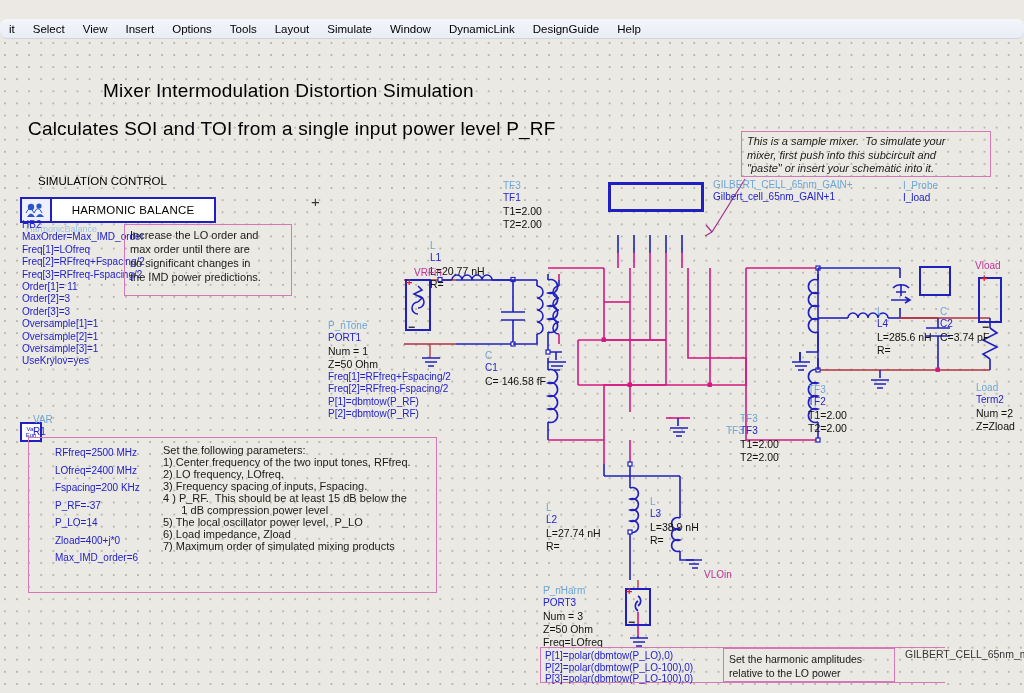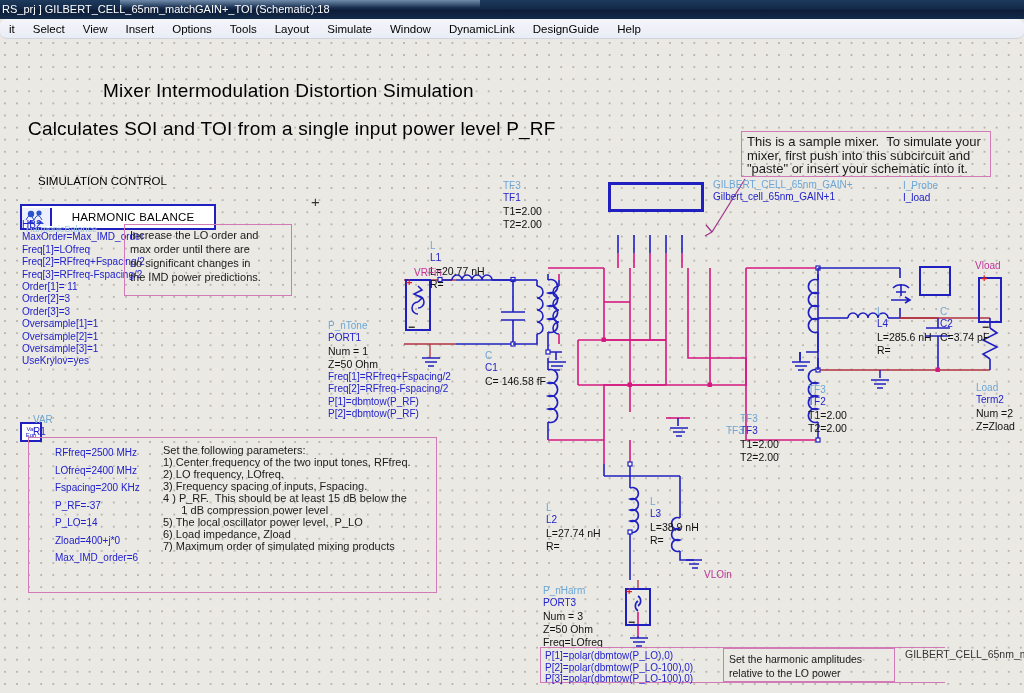--- a/index.html
+++ b/index.html
@@ -130,24 +130,20 @@
   .plus { color:#e02020; font-size:11px; font-weight:bold; line-height:9px; }
   .minus { color:#202020; font-size:12px; font-weight:bold; line-height:8px; }
 
   .cross { position:absolute; color:#333; font-size:15px; line-height:15px; }
 </style>
 </head>
 <body>
 
 <div id="app">
 
-  <div class="titlebar">
-    <div class="tb-glow"></div>
-    <span class="titlebar-text">RS_prj ] GILBERT_CELL_65nm_matchGAIN+_TOI (Schematic):18</span>
-  </div>
 
   <div class="menubar">
     <div class="menu-item">it</div>
     <div class="menu-item">Select</div>
     <div class="menu-item">View</div>
     <div class="menu-item">Insert</div>
     <div class="menu-item">Options</div>
     <div class="menu-item">Tools</div>
     <div class="menu-item">Layout</div>
     <div class="menu-item">Simulate</div>
@@ -158,21 +154,21 @@
   </div>
 
   <div class="canvas">
 
     <div class="abs h1" style="left:103px; top:40px;">Mixer Intermodulation Distortion Simulation</div>
     <div class="abs h2" style="left:28px; top:78px;">Calculates SOI and  TOI from a single input power level P_RF</div>
     <div class="abs sect" style="left:38px; top:135px;">SIMULATION CONTROL</div>
 
     <div class="cross" style="left:311px; top:154px;">+</div>
 
-    <div class="abs hb-ctrl" style="left:20px; top:164px;align-items:center;">
+    <div class="abs hb-ctrl" style="left:20px; top:157px;">
       <div class="hb-icon">
         <svg width="22" height="18" viewBox="0 0 22 18">
           <circle cx="6" cy="6" r="3.2" fill="#2a55c8"></circle>
           <circle cx="14" cy="5" r="2.6" fill="#2a55c8"></circle>
           <path d="M2 16 Q6 9 10 16 Z" fill="#2a55c8"></path>
           <path d="M11 16 Q15 10 19 16 Z" fill="#2a55c8"></path>
           <path d="M1 12 Q5 3 9 12 Q13 3 17 12" stroke="#2a55c8" stroke-width="1" fill="none"></path>
         </svg>
       </div>
       <div class="hb-label">HARMONIC BALANCE</div>
@@ -222,21 +218,21 @@
 2) LO frequency, LOfreq.
 3) Frequency spacing of inputs, Fspacing.
 4 ) P_RF.  This should be at least 15 dB below the
       1 dB compression power level
 5) The local oscillator power level,  P_LO
 6) Load impedance, Zload
 7) Maximum order of simulated mixing products</div>
     </div>
 
     <div class="abs note-box" style="left:741px; top:91px; width:250px; height:46px;">
-      <div class="note-text" style="font-size:13px; line-height:13.5px;">This is a sample mixer.  To simulate your
+      <div class="note-text" style="font-size:11px; line-height:13.5px;font-style:italic;">This is a sample mixer.  To simulate your
 mixer, first push into this subcircuit and
 "paste" or insert your schematic into it.</div>
     </div>
 
     <div class="abs note-box" style="left:723px; top:608px; width:172px; height:34px;">
       <div class="note-text" style="font-size:10.5px; line-height:14px;">Set the harmonic amplitudes
 relative to the LO power</div>
     </div>
 
     <svg class="abs" style="left:0; top:0;" width="1024" height="653">

